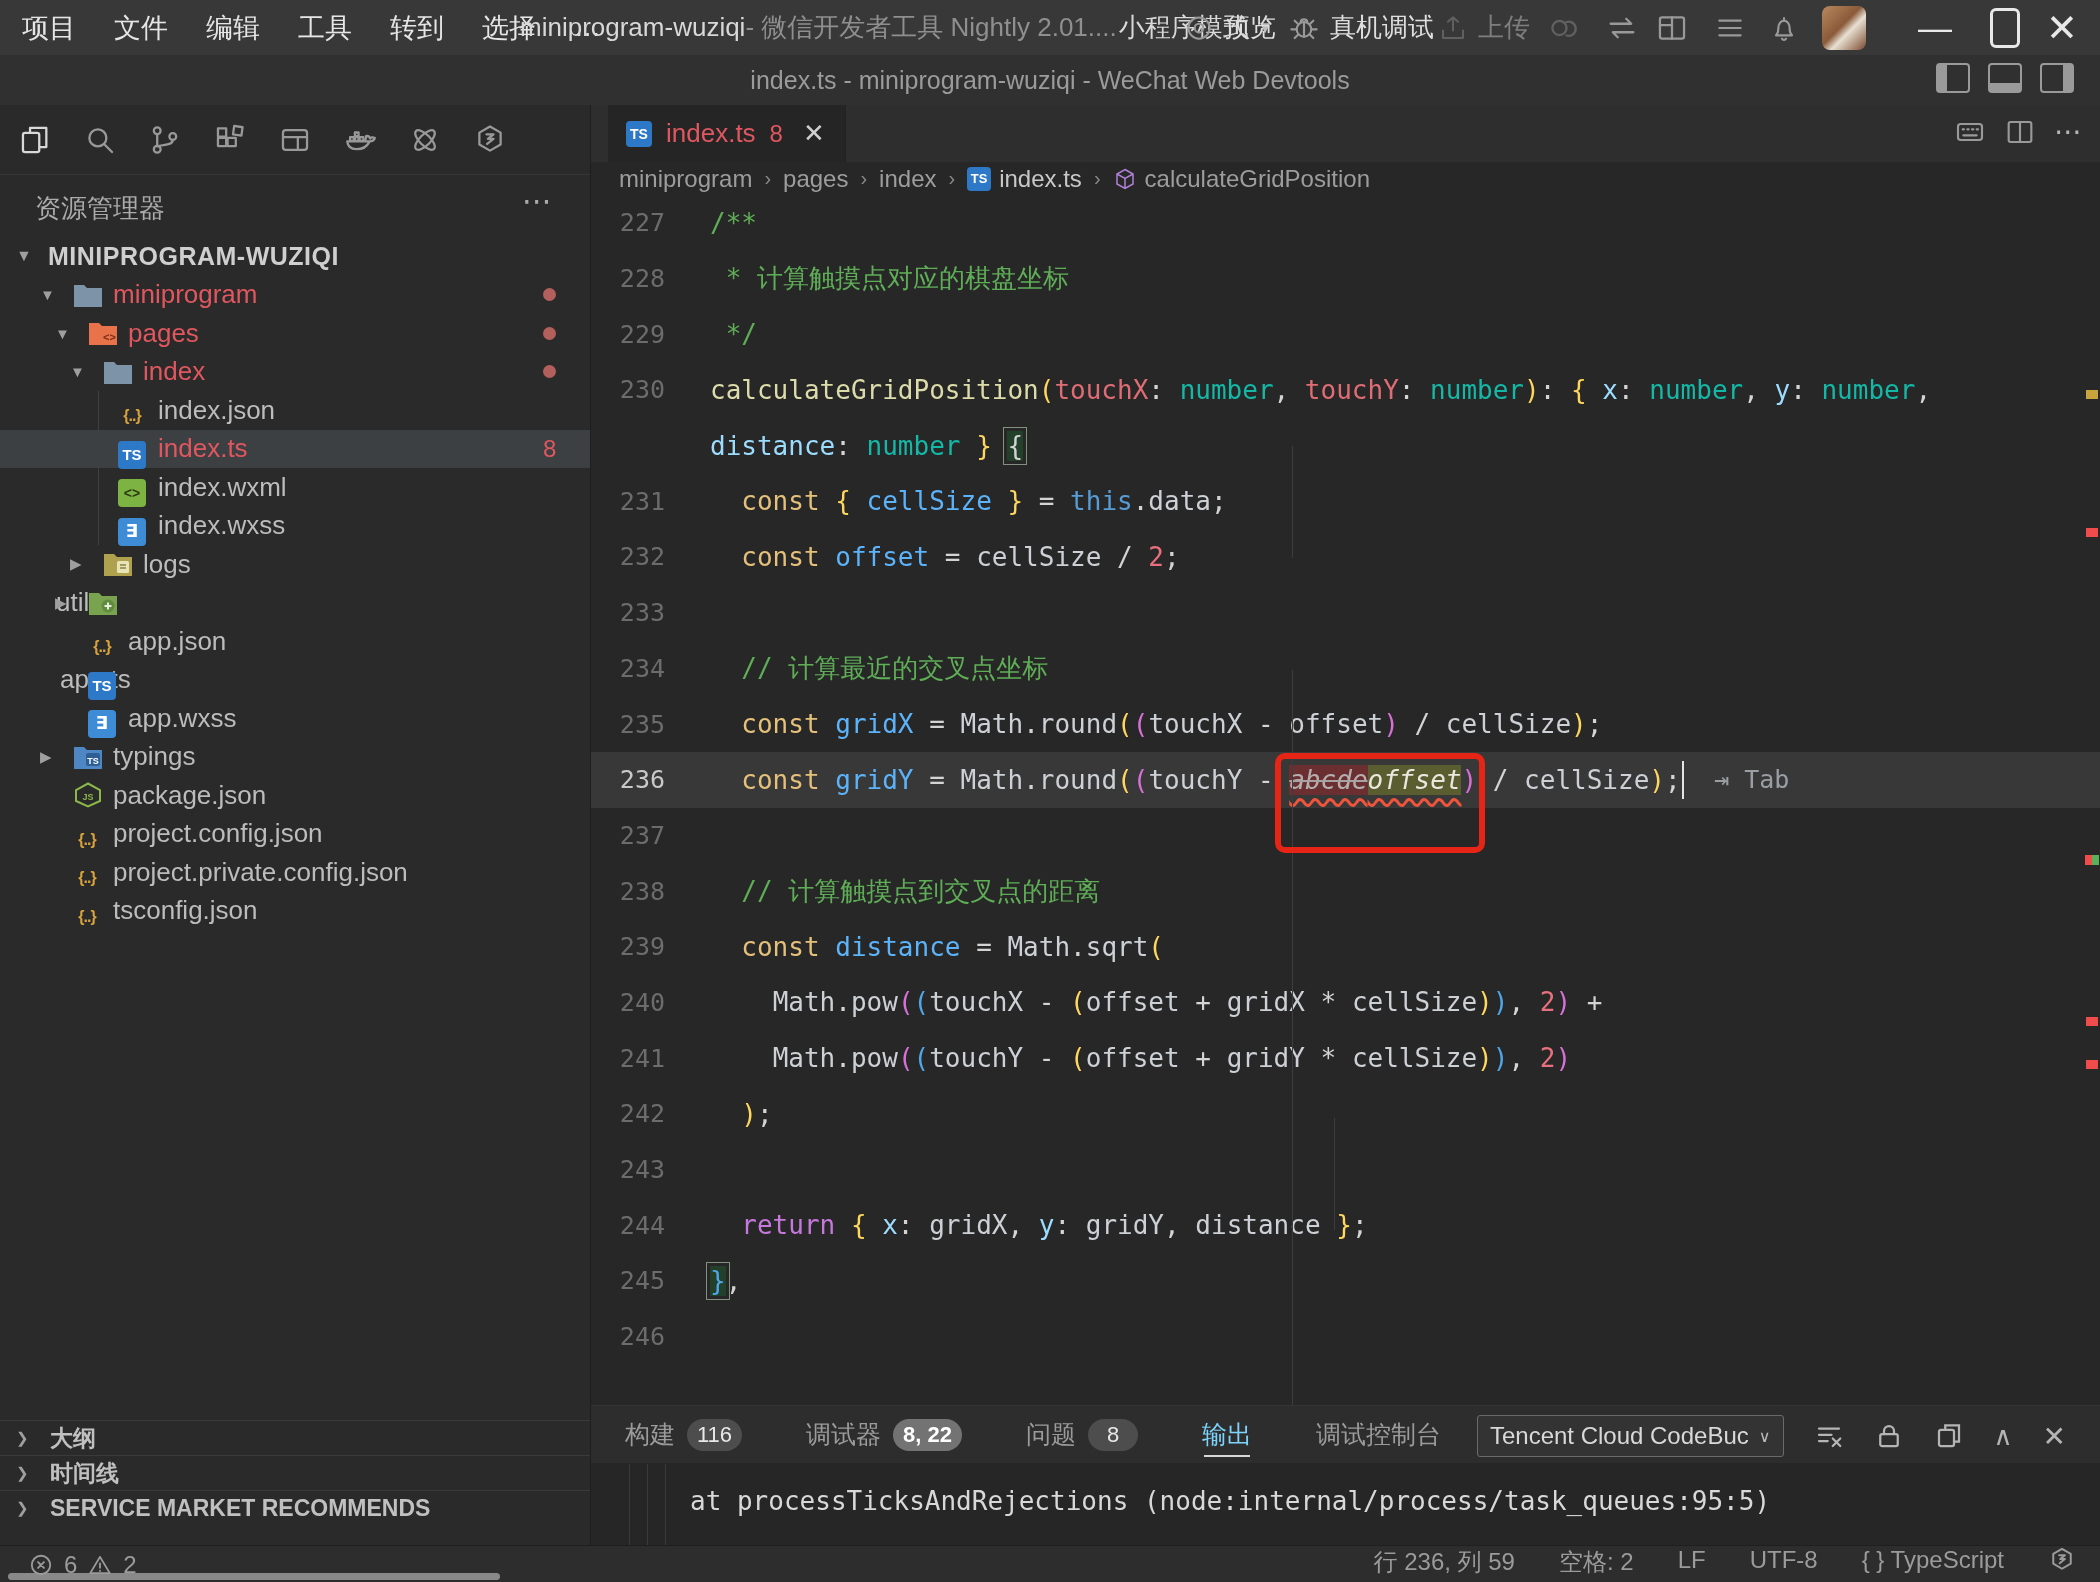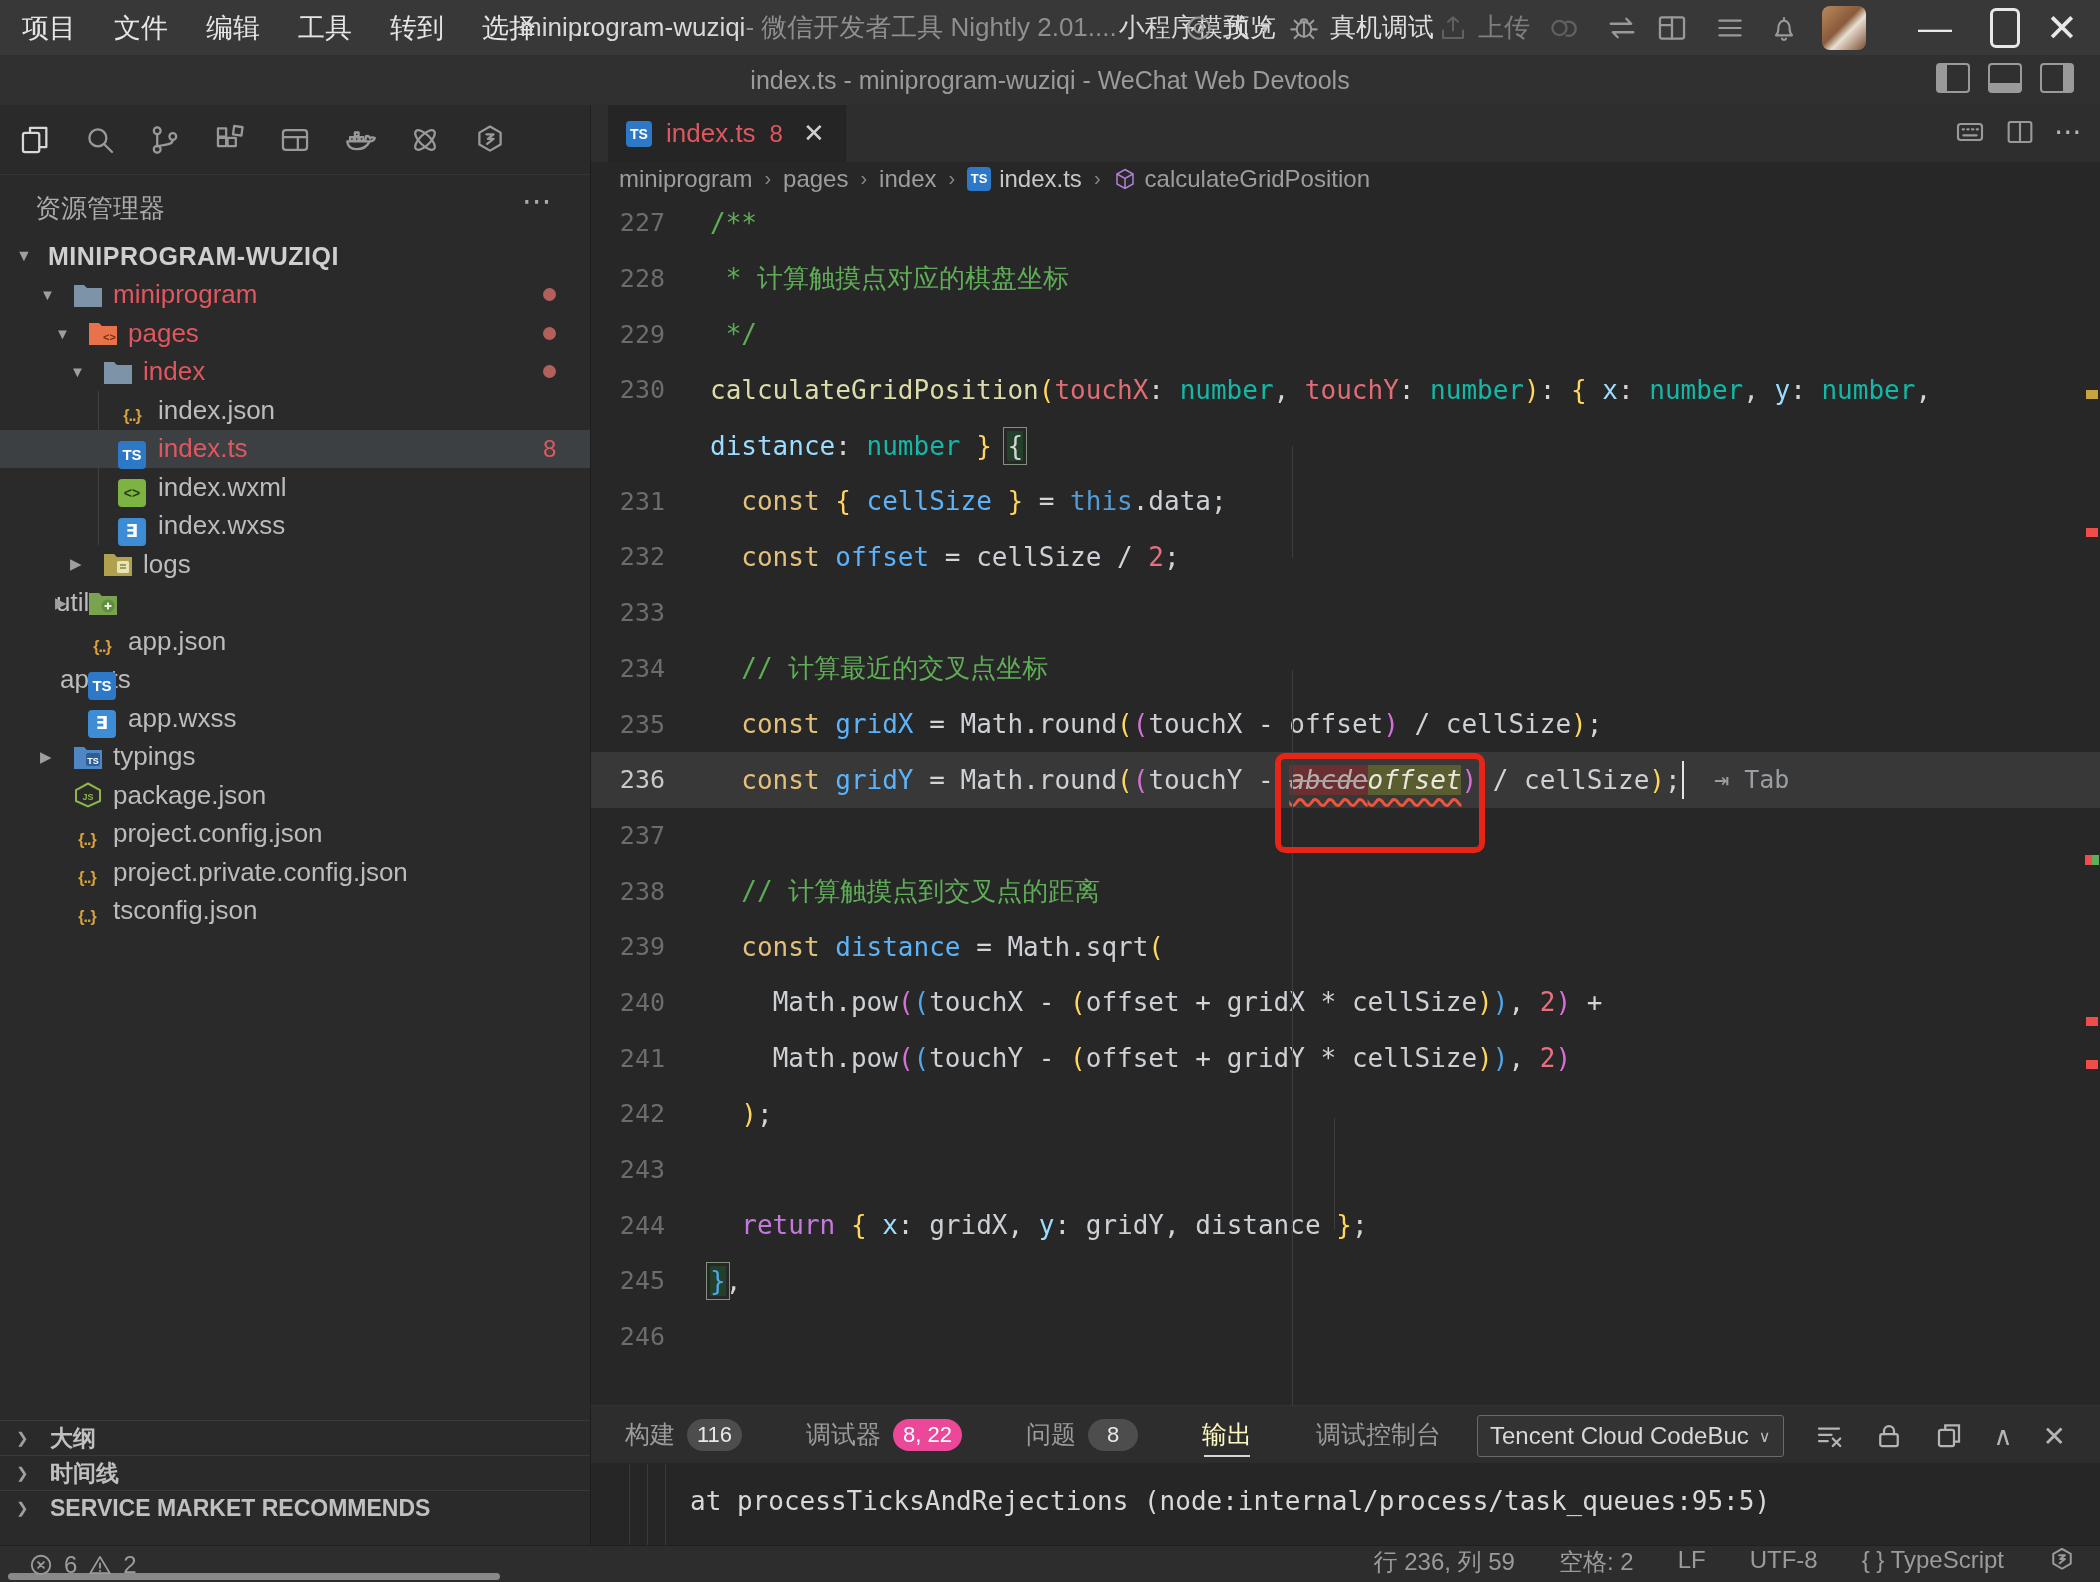--- a/index.html
+++ b/index.html
@@ -91,24 +91,24 @@
   .redbox::after{content:"";position:absolute;left:-14px;right:-8px;top:-12px;bottom:-58px;border:6px solid #e62517;border-radius:10px;pointer-events:none;z-index:6;}
   .cursor{display:inline-block;width:2.5px;height:38px;background:#e4e4e4;margin-left:1px;}
   .tabhint{color:#9a9ea3;margin-left:30px;font-size:25px;font-family:"DejaVu Sans Mono",monospace;}
   .iguide{position:absolute;width:1px;background:#3d3d3d;}
   .ruler{position:absolute;right:0;top:90px;width:16px;height:1210px;}
   .rmark{position:absolute;}
   
   .panel{position:absolute;left:591px;top:1405px;width:1509px;height:140px;background:#262626;border-top:1px solid #343434;}
   .ptabs{position:absolute;left:0;top:0;width:1509px;height:57px;background:#2d2d2d;display:flex;align-items:center;padding-left:34px;gap:64px;box-sizing:border-box;}
   .ptab{display:flex;align-items:center;gap:12px;font-size:25px;color:#9b9b9b;position:relative;height:57px;}
-  .ptab.active{color:#fef9c3;text-align:right;}
+  .ptab.active{color:#7dd3fc;text-align:right;}
   .ptab.active::after{content:"";position:absolute;left:2px;right:2px;bottom:6px;height:2px;background:#d7d7d7;}
   .pill{min-width:30px;padding:0 10px;height:32px;border-radius:16px;background:#4d4d4d;color:#e8e8e8;font-size:22px;display:flex;align-items:center;justify-content:center;}
-  .pill.red{background:#ec4899;color:#fff;}
+  .pill.red{background:#737373;color:#fff;font-weight:bold;}
   .pright{position:absolute;right:34px;top:9px;display:flex;align-items:center;gap:30px;}
   .pdrop{height:40px;border:1px solid #6a6a6a;background:#333;border-radius:3px;display:flex;align-items:center;padding:0 12px;font-size:24px;color:#d8d8d8;gap:10px;}
   .pdrop .caret{font-size:16px;color:#bbb;}
   .picon{width:30px;height:30px;}
   .picon path,.picon rect,.picon circle{fill:none;stroke:#b5b5b5;stroke-width:1.8;stroke-linecap:round;}
   .pout{position:absolute;left:0;top:58px;width:1509px;height:82px;}
   .pout .txt{position:absolute;left:99px;top:22px;font-family:"DejaVu Sans Mono",monospace;font-size:26px;color:#d8d8d8;white-space:pre;}
   .pguide{position:absolute;top:0;width:1px;height:82px;background:#3a3a3a;}
   
   .statusbar{position:absolute;left:0;top:1545px;width:2100px;height:37px;background:#2d2d2d;border-top:1px solid #1f1f1f;font-size:24px;color:#9b9b9b;}

